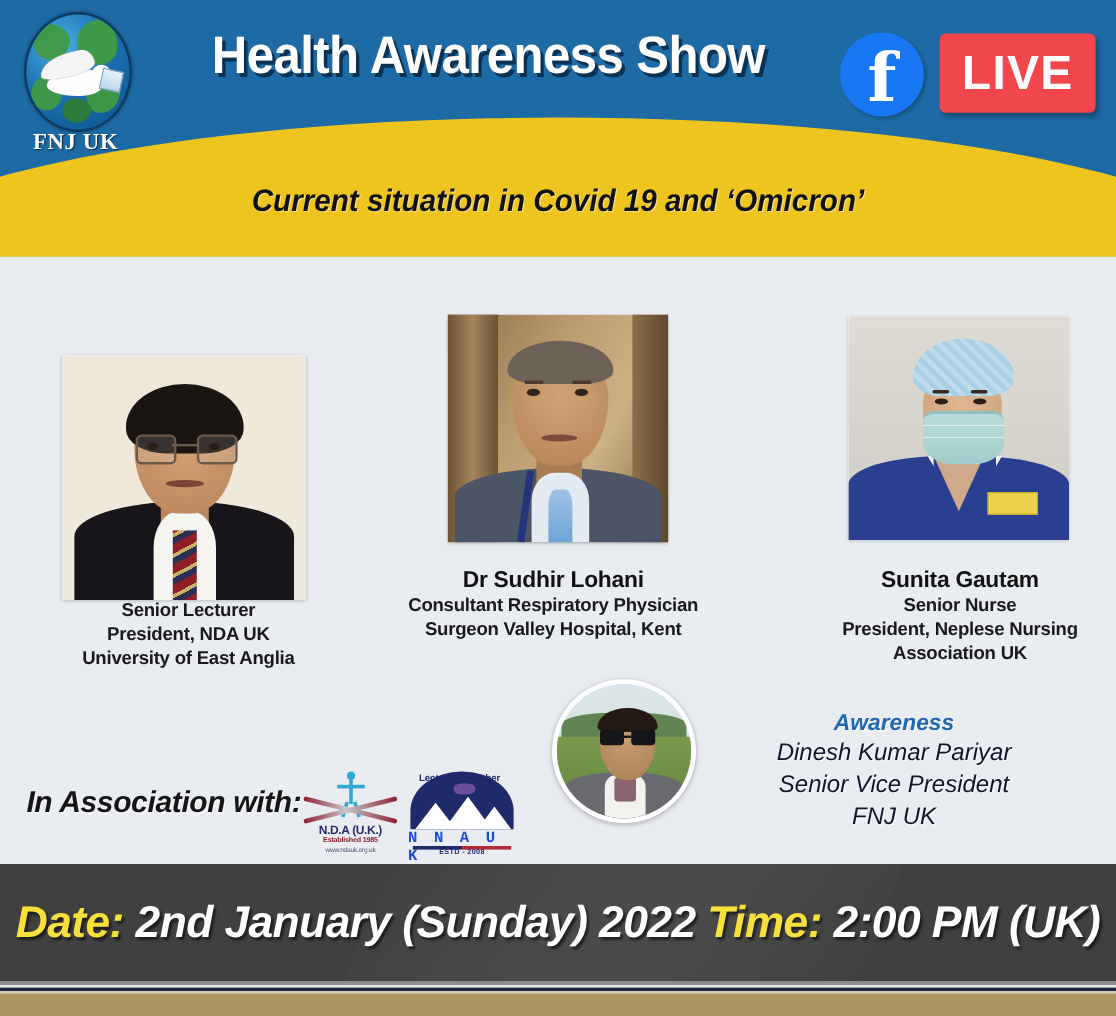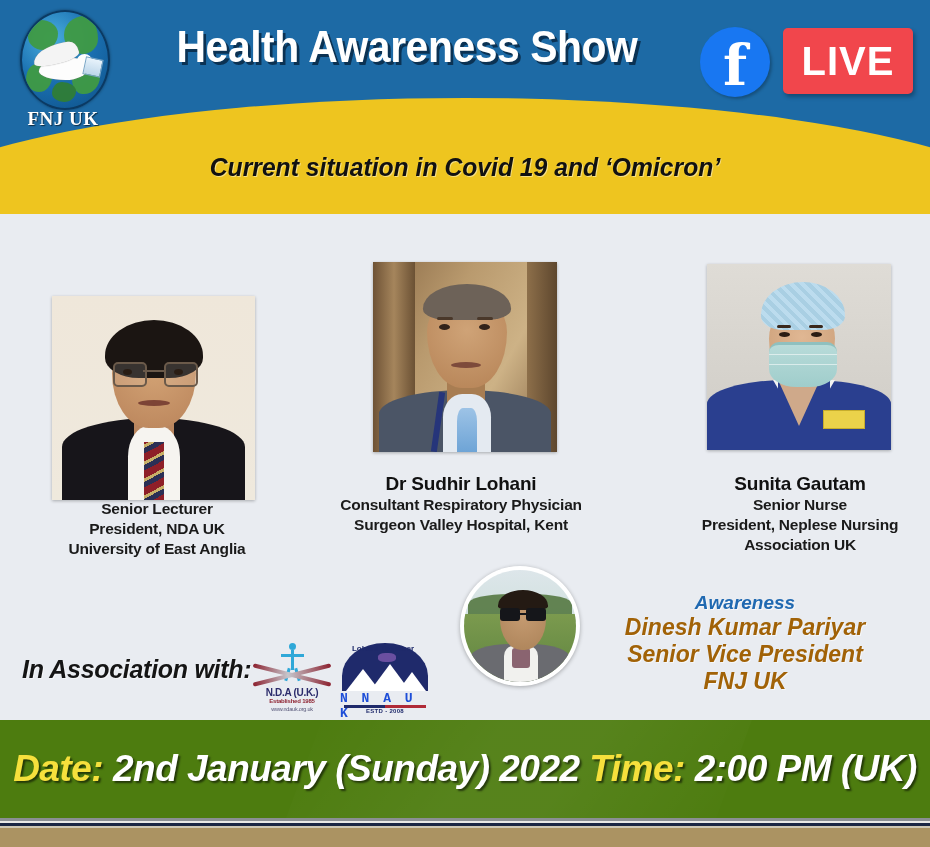--- a/index.html
+++ b/index.html
@@ -350,24 +350,24 @@
     text-align: center;
   }
   .mod-role {
     font-size: 19px;
     font-weight: bold;
     font-style: italic;
     color: #2069b1;
     text-shadow: 1px 1px 0 rgba(255,255,255,0.7);
   }
   .mod-line {
-    font-size: 23px;
-    font-weight: bold;
+    font-size: 20px;
+    font-weight: normal;
     font-style: italic;
-    color: #a16207;
+    color: #0f172a;
     line-height: 27px;
     text-shadow: 1px 1px 0 rgba(255,255,255,0.6);
   }
 
   
   .assoc-label {
     position: absolute;
     left: 22px;
     top: 655px;
     font-size: 25px;
@@ -432,21 +432,21 @@
             background: linear-gradient(90deg, #1f2a6b 50%, #b02a37 50%); }
   .nn-estd { position:absolute; left:0; top:67px; width:90px; text-align:center;
              font-size:6px; font-weight:bold; color:#1f2a6b; letter-spacing:0.3px; }
 
   
   .footer {
     position: absolute;
     left: 0; top: 720px;
     width: 930px;
     height: 98px;
-    background: #4d7c0f;
+    background: #404040;
     overflow: hidden;
   }
   .footer-sheen {
     position: absolute;
     left: 300px; top: -40px;
     width: 430px; height: 200px;
     background: linear-gradient(110deg, rgba(255,255,255,0) 0%, rgba(255,255,255,0.055) 40%, rgba(255,255,255,0.055) 60%, rgba(255,255,255,0) 100%);
     transform: skewX(-20deg);
   }
   .footer-text {
@@ -627,21 +627,21 @@
     <div class="nda-t3">www.ndauk.org.uk</div>
   </div>
 
   <div class="nnauk-logo">
     <div class="nn-dome">
       <div class="nn-mount nn-m1"></div>
       <div class="nn-mount nn-m3"></div>
       <div class="nn-mount nn-m2"></div>
       <div class="nn-hands"></div>
     </div>
-    <div class="nn-arc">Lohani Together</div>
+    <div class="nn-arc">Lecturer Together</div>
     <div class="nn-name">N N A U K</div>
     <div class="nn-bar"></div>
     <div class="nn-estd">ESTD - 2008</div>
   </div>
 
   <div class="footer">
     <div class="footer-sheen"></div>
     <div class="footer-text"><span class="hl">Date:</span> <span>2nd January (Sunday) 2022</span> <span class="hl">Time:</span> <span>2:00 PM (UK)</span></div>
   </div>
 

